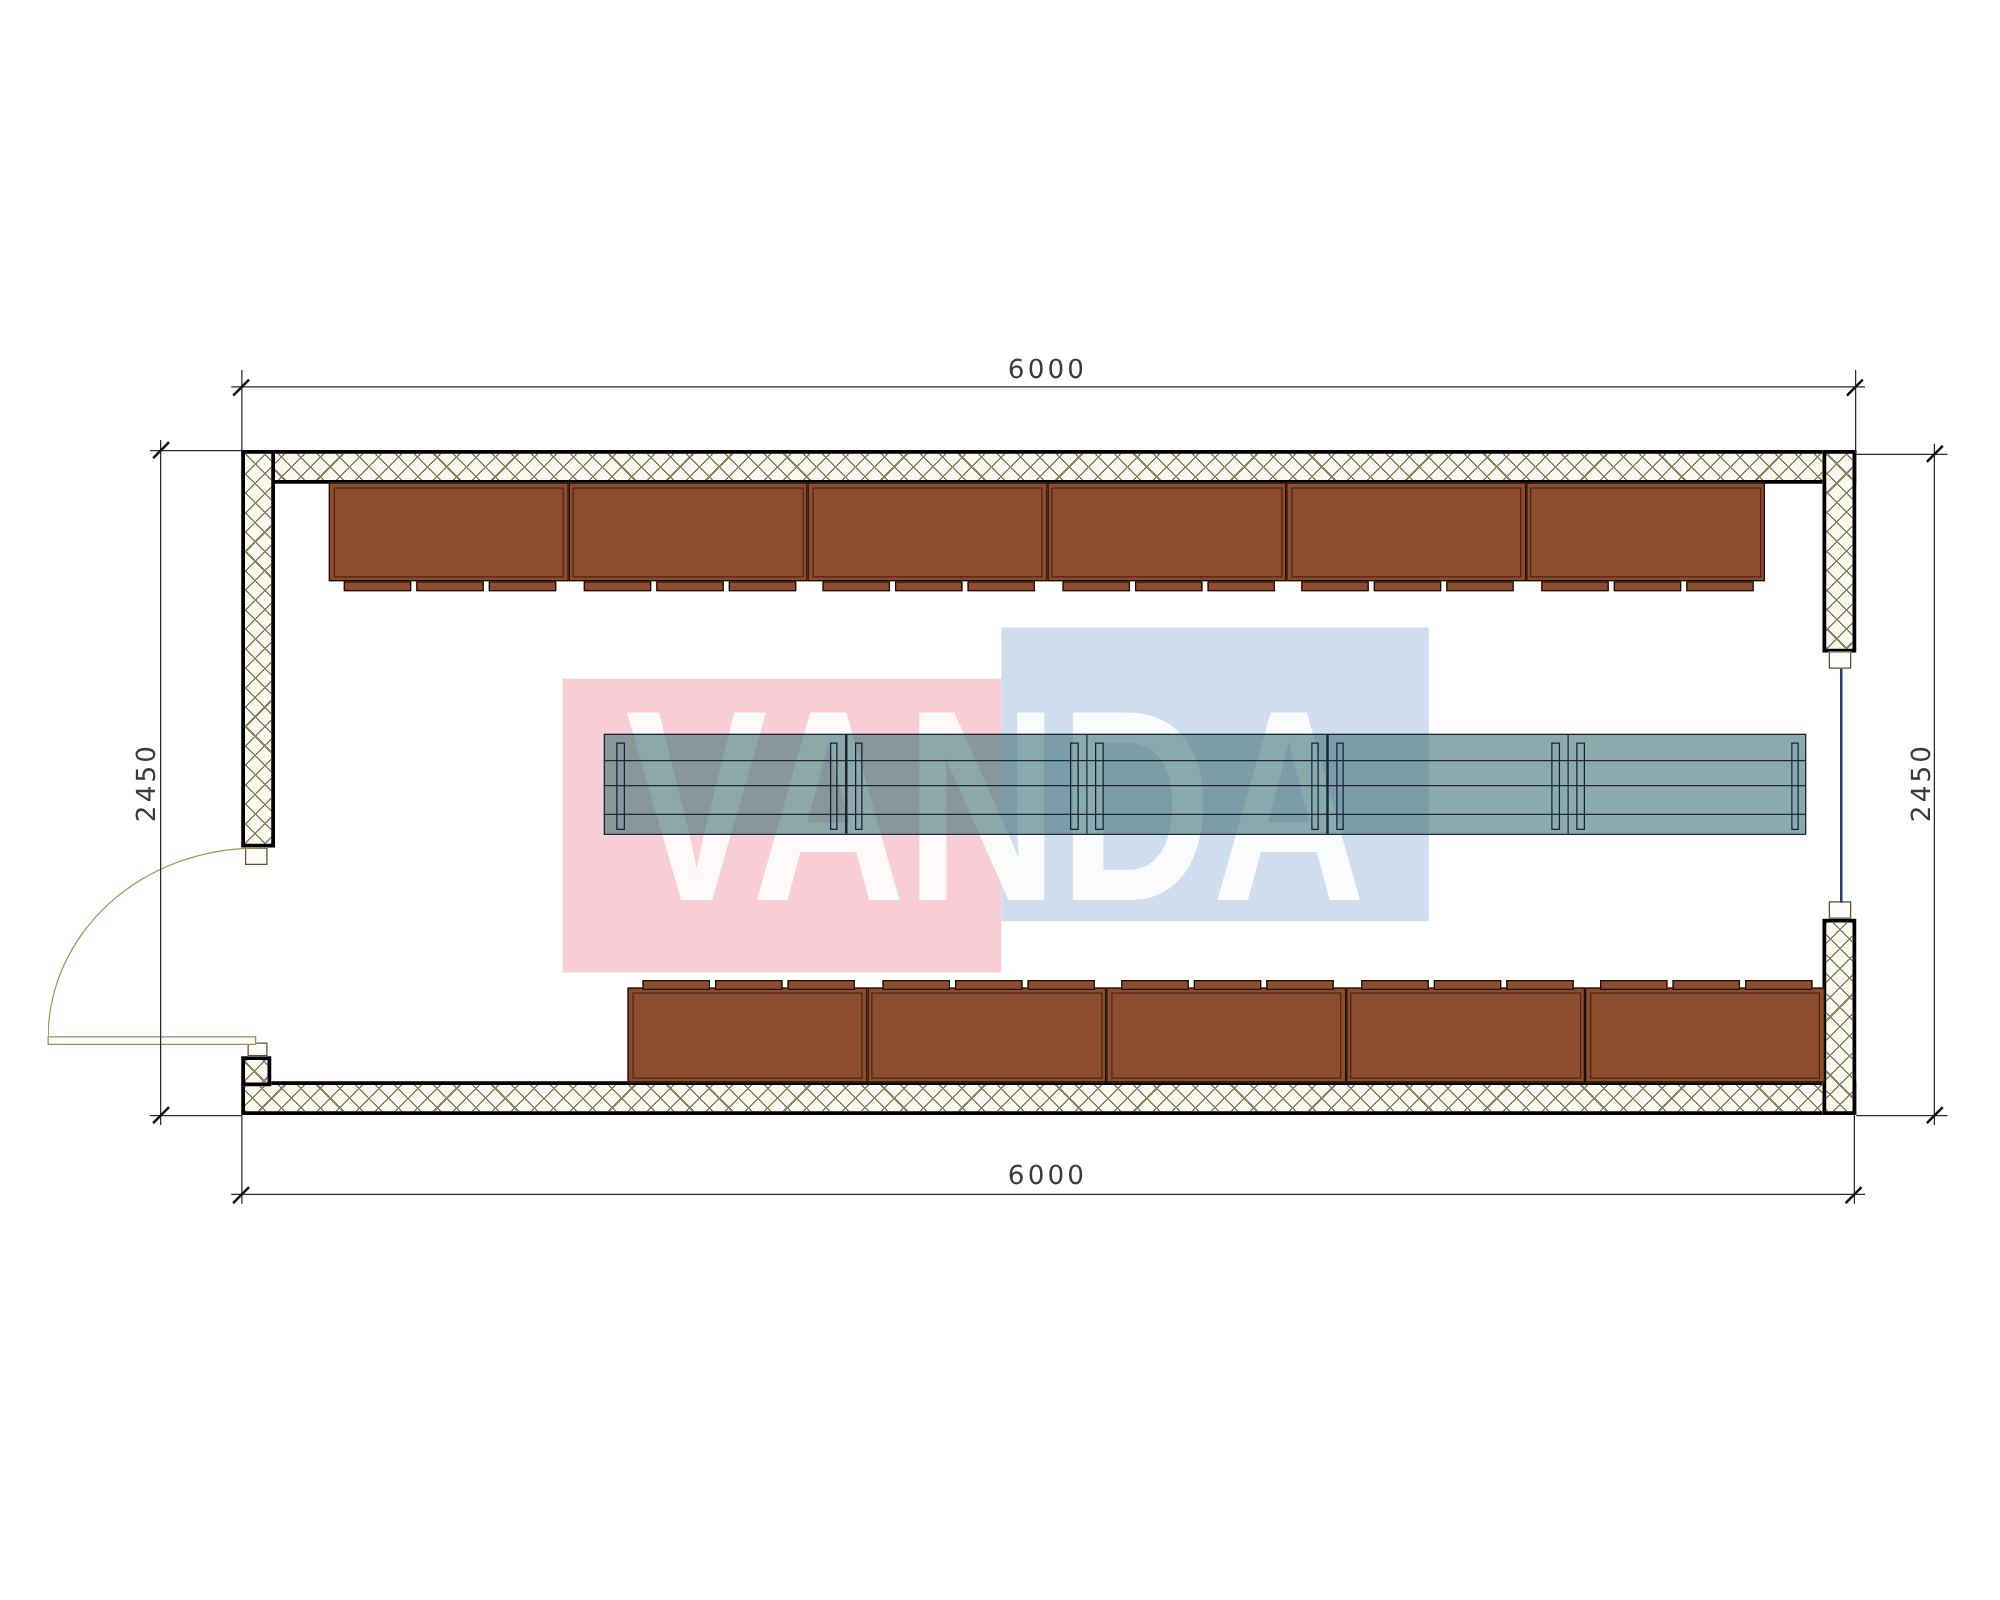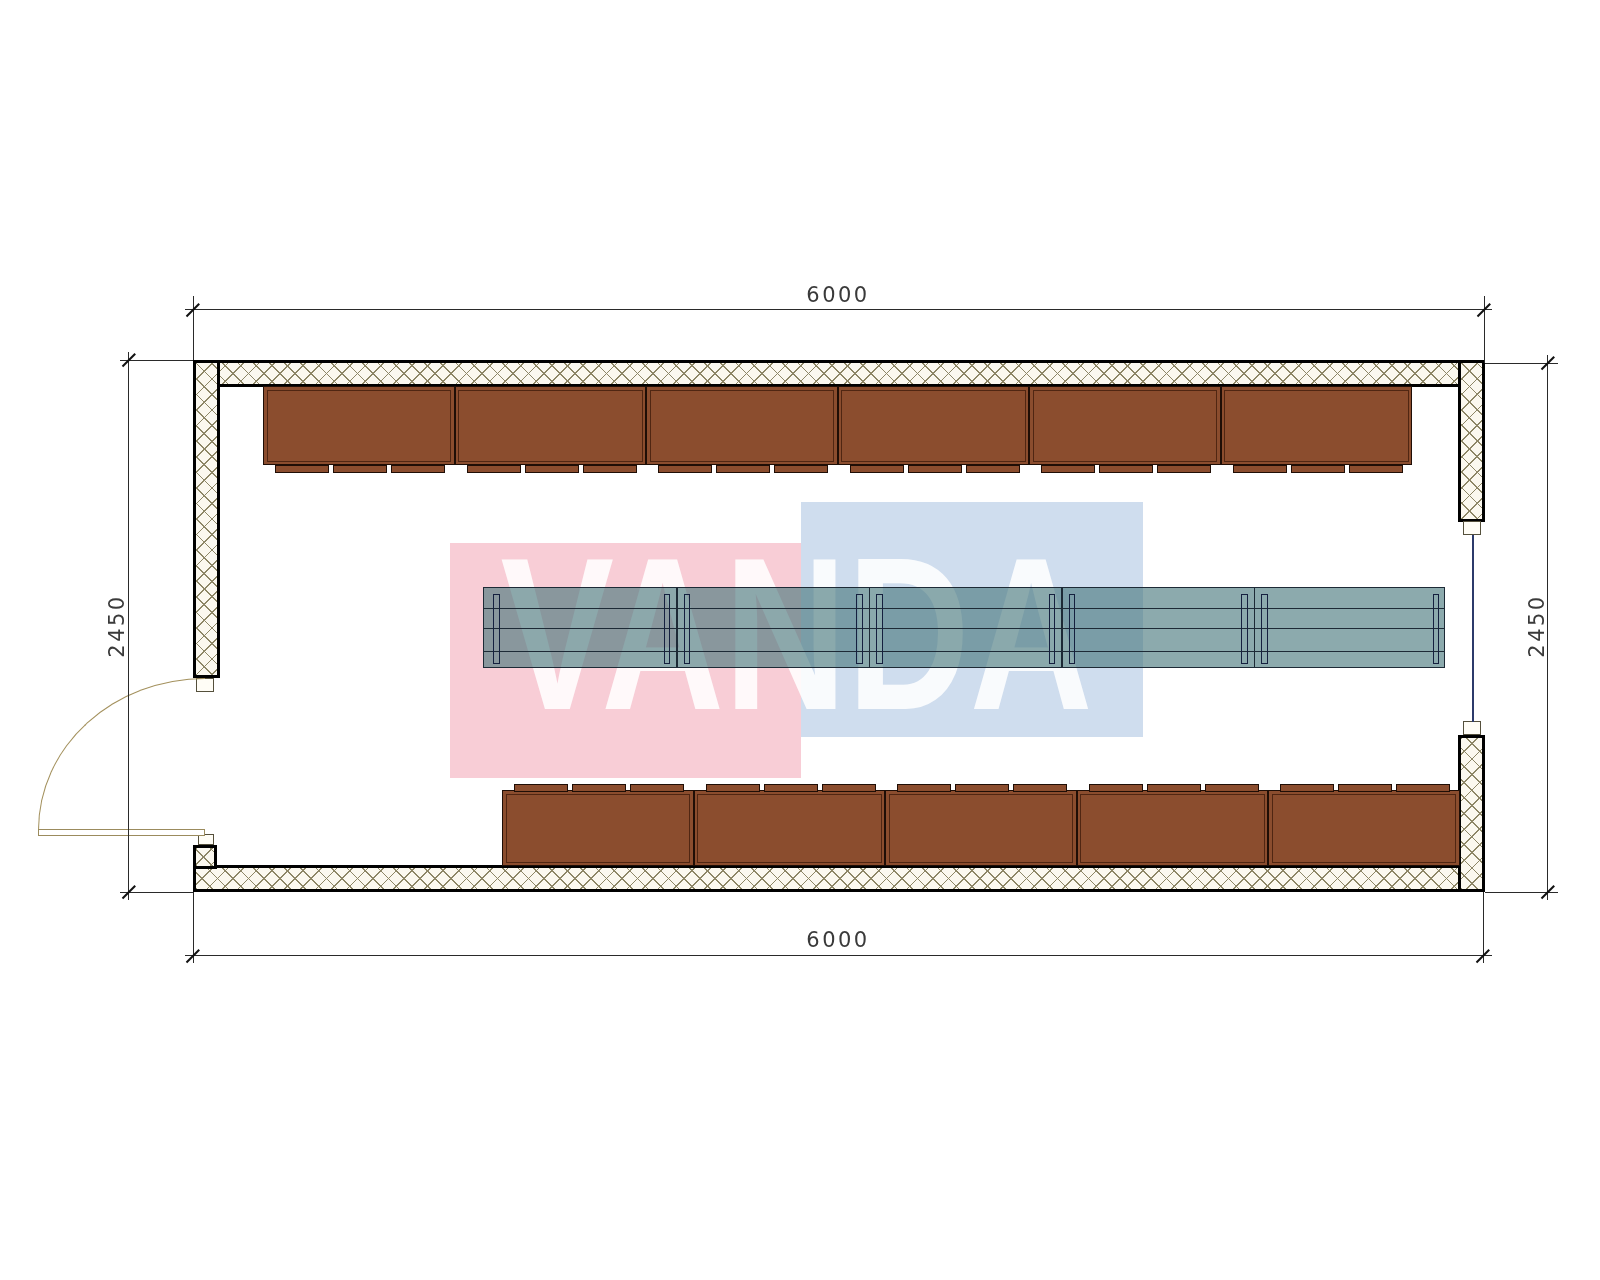--- a/index.html
+++ b/index.html
@@ -47,21 +47,21 @@
             border-top-width:1.4px;border-left-width:1.4px;border-top-left-radius:100% 100%;}
   .win-line{position:absolute;background:#2c3a6b;}
 </style>
 </head>
 <body>
 
 <div class="canvas">
 
   <div class="wm-rect" style="left: 450px; top: 543px; width: 351px; height: 235px; background: rgb(248, 205, 214);"></div>
   <div class="wm-rect" style="left: 801px; top: 502px; width: 342px; height: 235px; background: rgb(207, 221, 238);"></div>
-  <div class="wm-text" style="left:450px;top:496px;width:693px;height:276px;">
+  <div class="wm-text" style="left:450px;top:508px;width:693px;height:276px;">
     <span>VANDA</span>
   </div>
 
   <div class="table" style="left: 483px; top: 587px; width: 962px; height: 81px; background: rgba(70, 118, 122, 0.62);">
       <div class="tline" style="position: absolute; top: 20px;"></div>
       <div class="tline" style="position: absolute; top: 40px;"></div>
       <div class="tline" style="position: absolute; top: 63px;"></div>
       <div class="tjun" style="position: absolute; left: 192.4px;"></div>
       <div class="tjun" style="position: absolute; left: 384.8px;"></div>
       <div class="tjun" style="position: absolute; left: 577.2px;"></div>

